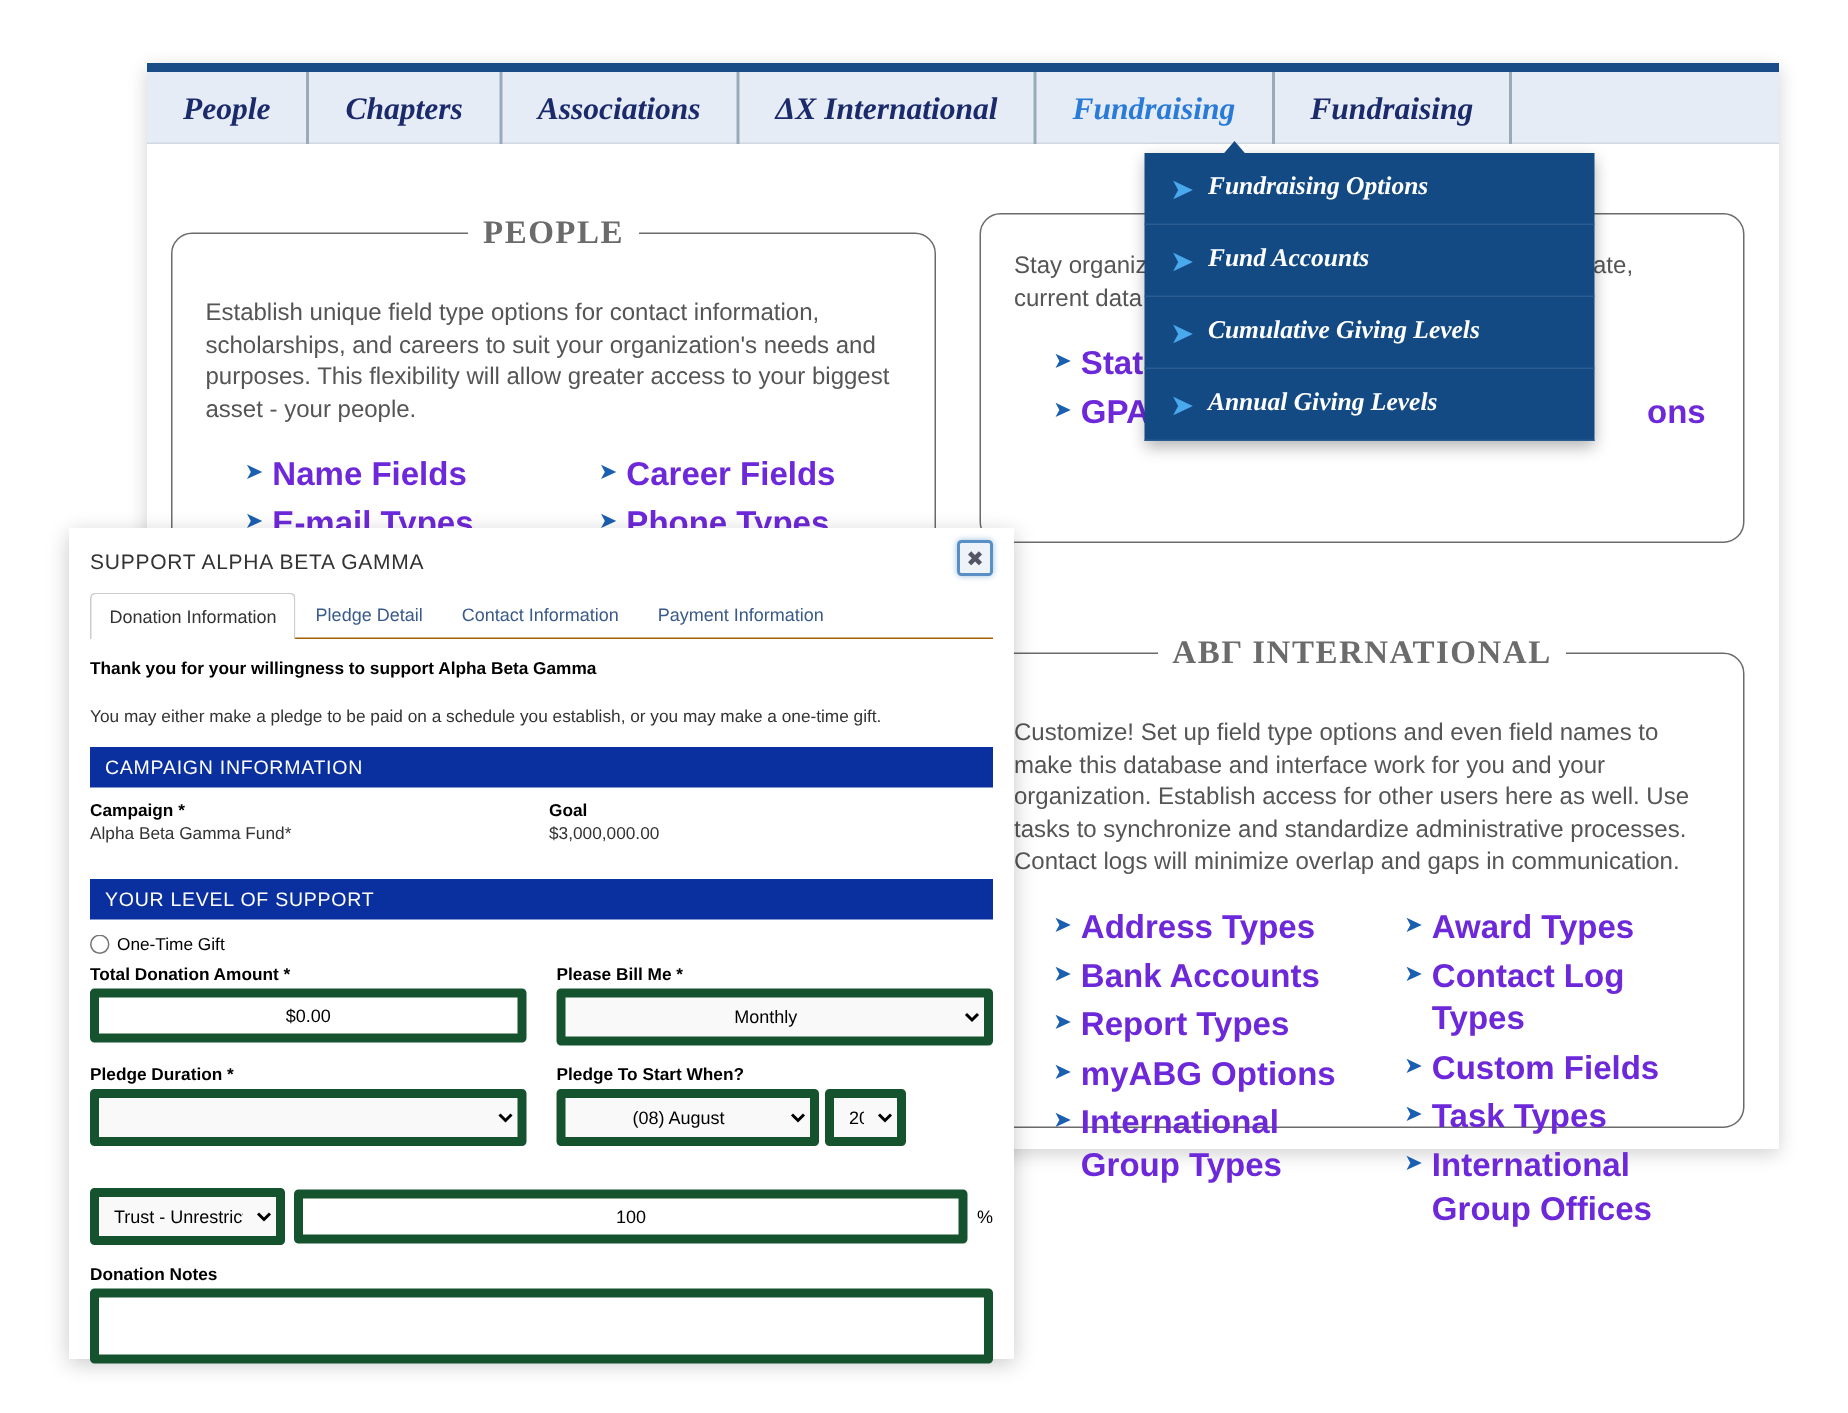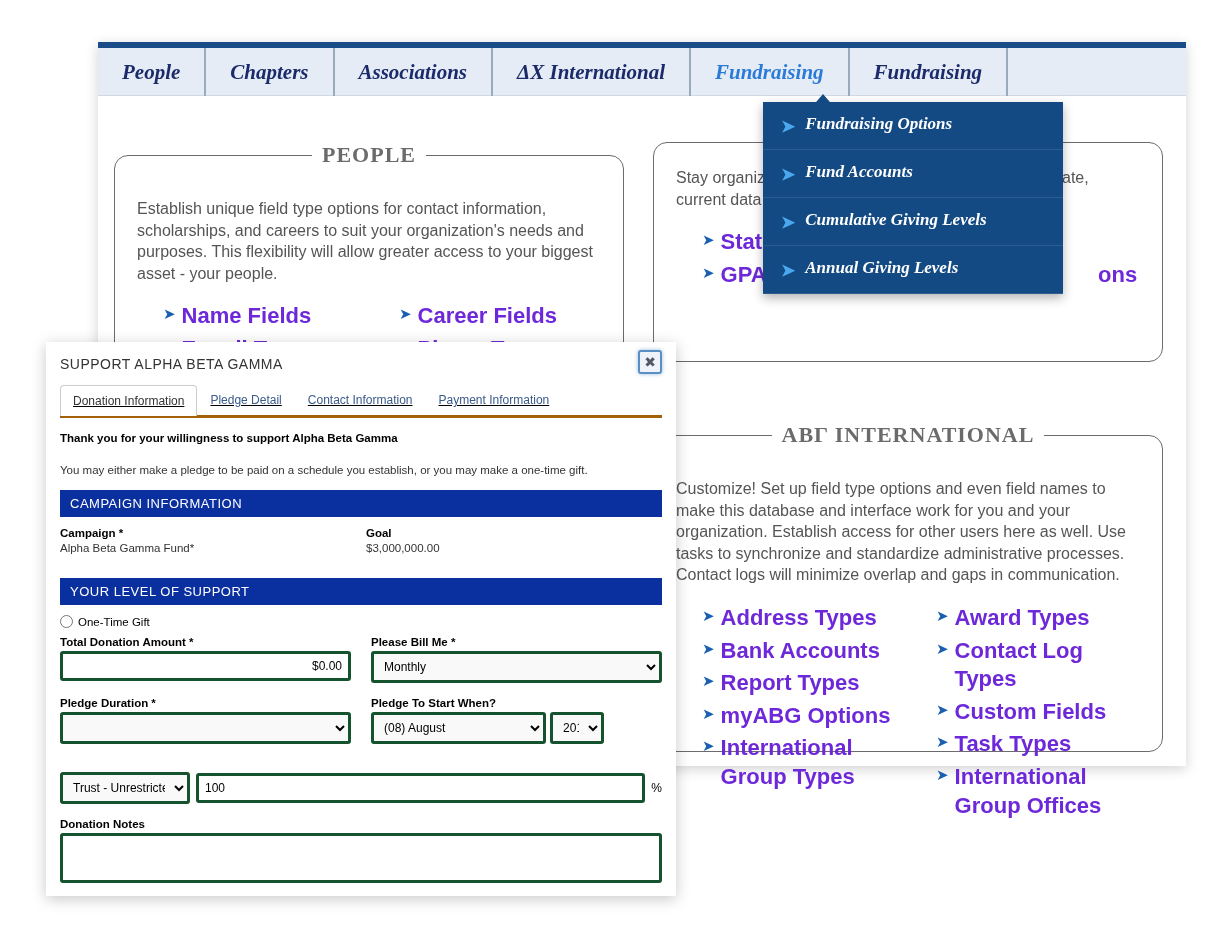--- a/index.html
+++ b/index.html
@@ -24,46 +24,46 @@
   .panel-abg { left: 555px; top: 380px; width: 510px; height: 330px; }
   .panel-text { color: #555; font-size: 16px; line-height: 1.35; margin-bottom: 18px; }
 
   .link-cols { display: flex; gap: 30px; }
   .link-col { flex: 1; }
   .link-row { display: flex; align-items: flex-start; gap: 6px; margin-bottom: 4px; }
   .link-arw { color: #1a5fb0; font-size: 15px; margin-top: 3px; }
   .link-text { color: #6d28d9; font-weight: bold; font-size: 22px; line-height: 1.3; }
 
   
-  .modal { position: absolute; left: 46px; top: 342px; width: 630px; height: 554px; background: #fff; box-shadow: 0 3px 14px rgba(0,0,0,0.22); padding: 14px 14px 16px; z-index: 5; }
+  .modal { position: absolute; left: 46px; top: 352px; width: 630px; height: 554px; background: #fff; box-shadow: 0 3px 14px rgba(0,0,0,0.22); padding: 14px 14px 16px; z-index: 5; }
   .modal-title { font-size: 14px; letter-spacing: 0.5px; color: #333; margin-bottom: 12px; }
   .modal-close { position: absolute; right: 14px; top: 8px; width: 24px; height: 24px; border: 2px solid #5a8fc6; border-radius: 3px; background: #eef3f9; color: #556; font-size: 14px; line-height: 20px; text-align: center; cursor: pointer; box-shadow: 0 0 4px rgba(90,143,198,0.6); }
 
-  .tabs { display: flex; border-bottom: 3px solid #a16207; text-decoration: underline; }
+  .tabs { display: flex; border-bottom: 1px solid #a16207; }
   .tab { padding: 8px 12px; font-size: 12px; color: #3a5a8a; border: 1px solid transparent; border-bottom: none; cursor: pointer; }
   .tab.active { border-color: #ccc; background: #fff; border-radius: 4px 4px 0 0; position: relative; top: 1px; color: #333; }
 
   .thank { font-size: 11.5px; margin: 14px 0 20px; }
   .thank strong { font-weight: bold; }
   .subtitle { font-size: 11.5px; color: #333; margin-bottom: 14px; }
 
   .sect-head { background: #0a2f9e; color: #fff; padding: 6px 10px; font-size: 13px; letter-spacing: 0.5px; margin-bottom: 10px; }
 
   .row3 { display: flex; gap: 10px; font-size: 11.5px; margin-bottom: 6px; }
   .col3 { flex: 1; }
   .lbl { font-weight: bold; margin-bottom: 3px; display: block; font-size: 11.5px; }
   .val { font-size: 11.5px; color: #333; }
 
   .radio-row { display: flex; align-items: center; gap: 5px; font-size: 11.5px; margin: 4px 0; }
   .radio-row input { margin: 0; }
 
   .form-grid { display: flex; flex-wrap: wrap; gap: 14px 20px; margin-top: 8px; }
   .fcol-half { flex: 0 0 calc(50% - 10px); min-width: 270px; }
   .fcol-full { flex: 0 0 100%; }
-  input[type=text], select, textarea { font-size: 12px; font-family: inherit; border: 3px solid #14532d; border-radius: 3px; padding: 5px 6px; background: #fff; }
+  input[type=text], select, textarea { font-size: 12px; font-family: inherit; border: 6px solid #14532d; border-radius: 3px; padding: 5px 6px; background: #fff; text-align: center; }
   input[type=text] { width: 100%; }
   select { width: 100%; background: #f9f9f9; }
   textarea { width: 100%; height: 50px; resize: none; }
 
   .amount-input { text-align: right; }
   .sel-60 { width: 60%; display: inline-block; }
   .sel-year { width: 54px; display: inline-block; }
   .des-row { display: flex; align-items: center; gap: 6px; }
   .des-sel { width: 130px; }
   .des-pct { width: 100px; }

